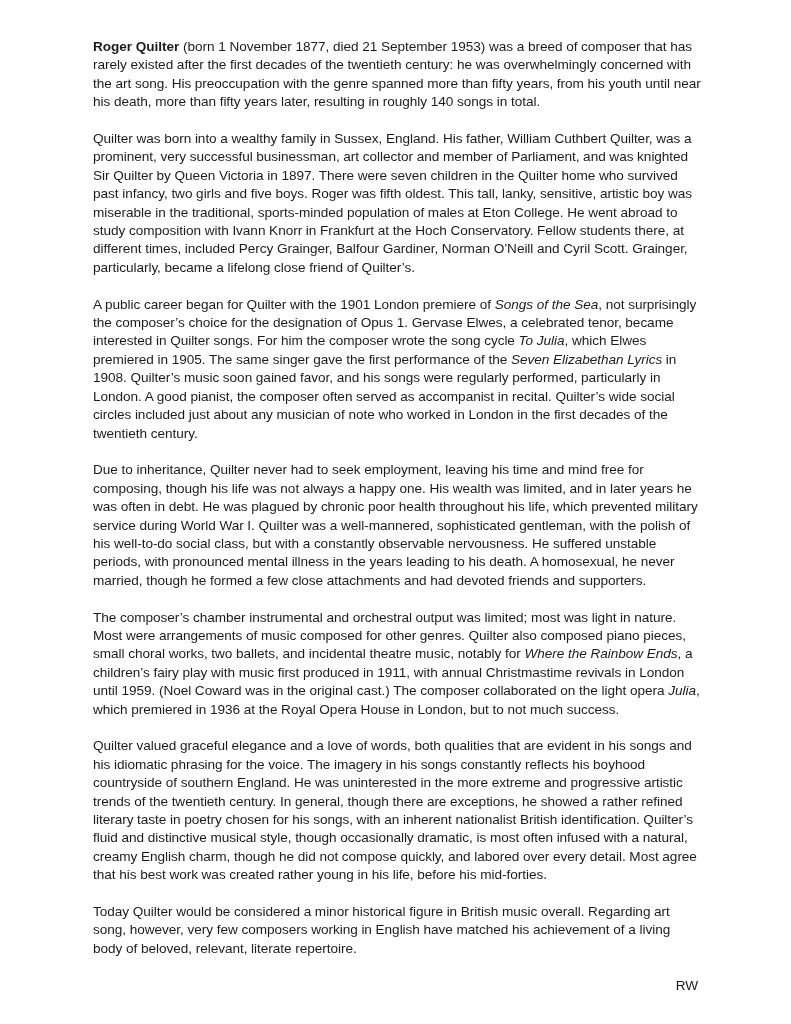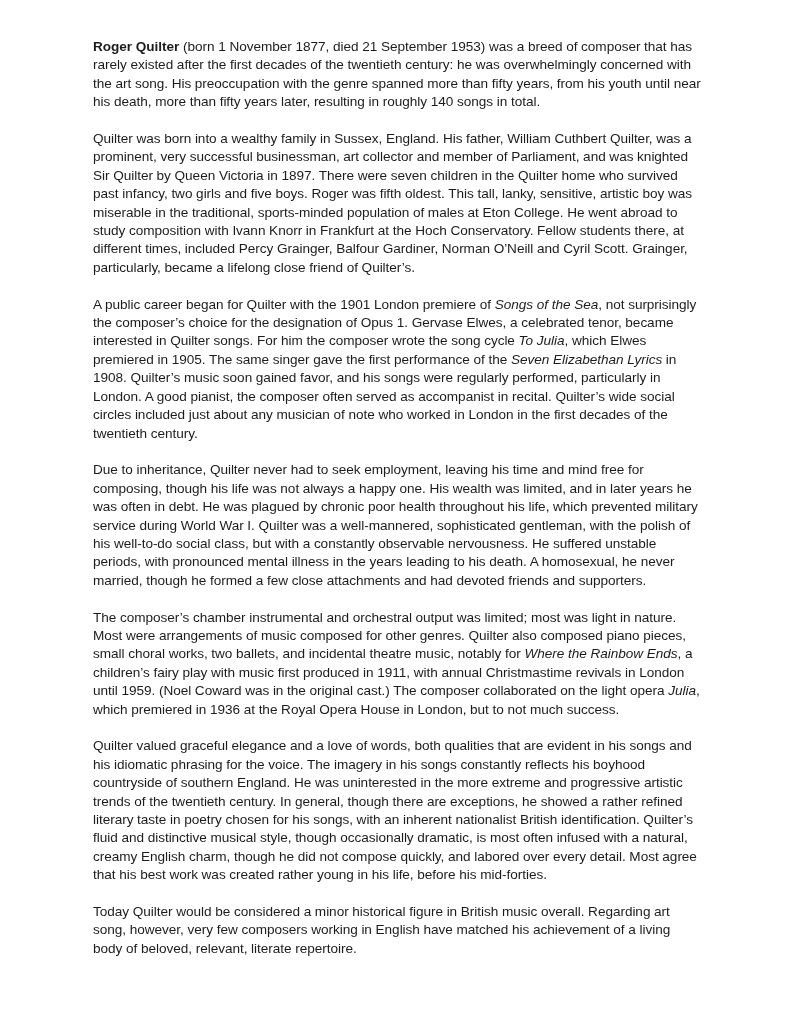--- a/index.html
+++ b/index.html
@@ -47,14 +47,15 @@
 <div class="page">
   <div class="text-block">
 
     <p class="para"><span class="bold">Roger Quilter</span><span> (born 1 November 1877, died 21 September 1953) was a breed of composer that has rarely existed after the first decades of the twentieth century: he was overwhelmingly concerned with the art song. His preoccupation with the genre spanned more than fifty years, from his youth until near his death, more than fifty years later, resulting in roughly 140 songs in total.</span></p>
       <p class="para"><span>Quilter was born into a wealthy family in Sussex, England. His father, William Cuthbert Quilter, was a prominent, very successful businessman, art collector and member of Parliament, and was knighted Sir Quilter by Queen Victoria in 1897. There were seven children in the Quilter home who survived past infancy, two girls and five boys. Roger was fifth oldest. This tall, lanky, sensitive, artistic boy was miserable in the traditional, sports-minded population of males at Eton College. He went abroad to study composition with Ivann Knorr in Frankfurt at the Hoch Conservatory. Fellow students there, at different times, included Percy Grainger, Balfour Gardiner, Norman O’Neill and Cyril Scott.  Grainger, particularly, became a lifelong close friend of Quilter’s.</span></p>
       <p class="para"><span>A public career began for Quilter with the 1901 London premiere of </span><span class="italic">Songs of the Sea</span><span>, not surprisingly the composer’s choice for the designation of Opus 1. Gervase Elwes, a celebrated tenor, became interested in Quilter songs. For him the composer wrote the song cycle </span><span class="italic">To Julia</span><span>, which Elwes premiered in 1905. The same singer gave the first performance of the </span><span class="italic">Seven Elizabethan Lyrics</span><span> in 1908. Quilter’s music soon gained favor, and his songs were regularly performed, particularly in London. A good pianist, the composer often served as accompanist in recital. Quilter’s wide social circles included just about any musician of note who worked in London in the first decades of the twentieth century.</span></p>
       <p class="para"><span>Due to inheritance, Quilter never had to seek employment, leaving his time and mind free for composing, though his life was not always a happy one. His wealth was limited, and in later years he was often in debt. He was plagued by chronic poor health throughout his life, which prevented military service during World War I. Quilter was a well-mannered, sophisticated gentleman, with the polish of his well-to-do social class, but with a constantly observable nervousness. He suffered unstable periods, with pronounced mental illness in the years leading to his death. A homosexual, he never married, though he formed a few close attachments and had devoted friends and supporters.</span></p>
       <p class="para"><span>The composer’s chamber instrumental and orchestral output was limited; most was light in nature. Most were arrangements of music composed for other genres. Quilter also composed piano pieces, small choral works, two ballets, and incidental theatre music, notably for </span><span class="italic">Where the Rainbow Ends</span><span>, a children’s fairy play with music first produced in 1911, with annual Christmastime revivals in London until 1959. (Noel Coward was in the original cast.) The composer collaborated on the light opera </span><span class="italic">Julia</span><span>, which premiered in 1936 at the Royal Opera House in London, but to not much success.</span></p>
       <p class="para"><span>Quilter valued graceful elegance and a love of words, both qualities that are evident in his songs and his idiomatic phrasing for the voice. The imagery in his songs constantly reflects his boyhood countryside of southern England. He was uninterested in the more extreme and progressive artistic trends of the twentieth century. In general, though there are exceptions, he showed a rather refined literary taste in poetry chosen for his songs, with an inherent nationalist British identification. Quilter’s fluid and distinctive musical style, though occasionally dramatic, is most often infused with a natural, creamy English charm, though he did not compose quickly, and labored over every detail. Most agree that his best work was created rather young in his life, before his mid-forties.</span></p>
       <p class="para"><span>Today Quilter would be considered a minor historical figure in British music overall. Regarding art song, however, very few composers working in English have matched his achievement of a living body of beloved, relevant, literate repertoire.</span></p>
+      <p class="signature">RW</p>
   </div>
 </div>
 
 </body></html>

